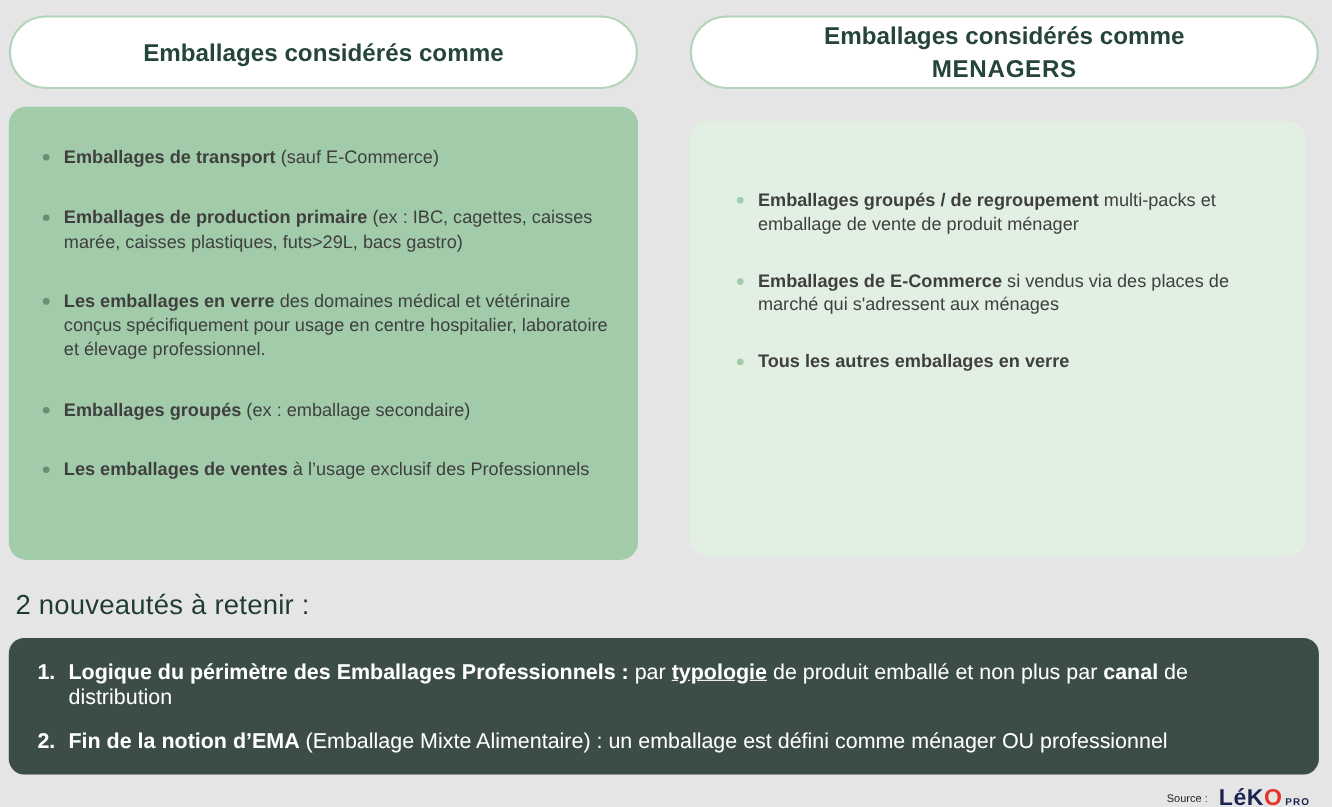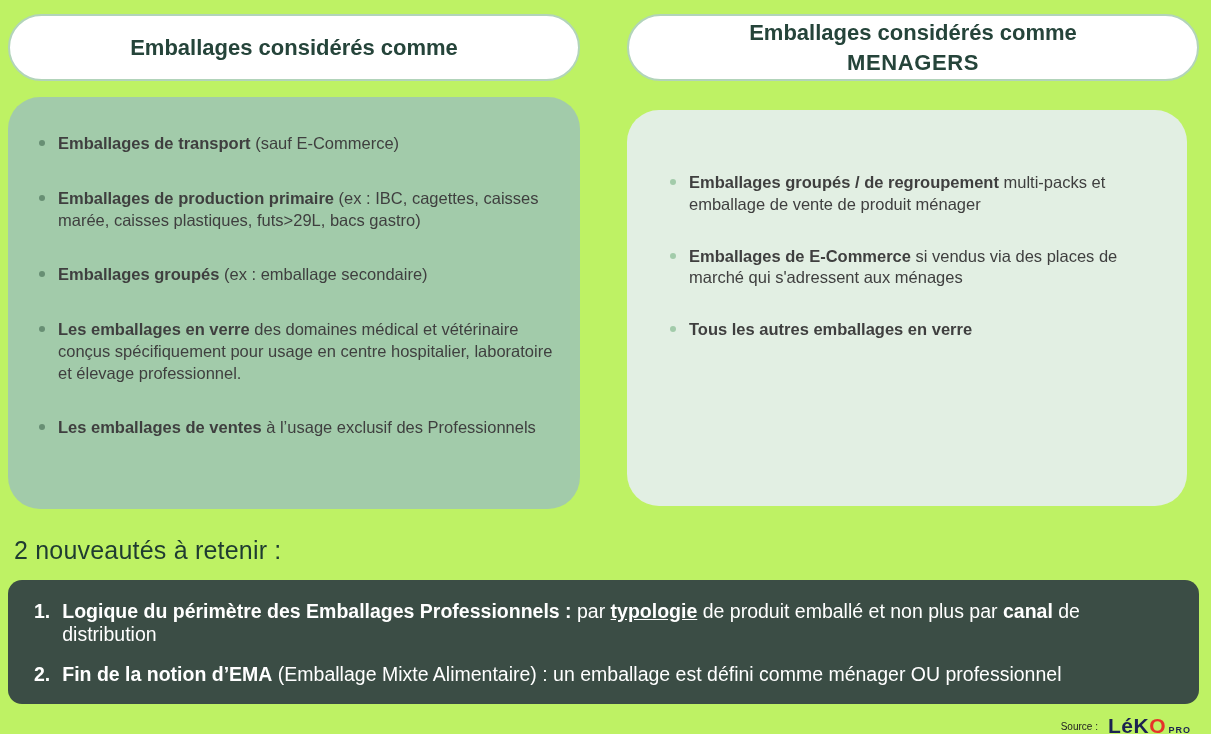--- a/index.html
+++ b/index.html
@@ -1,32 +1,32 @@
 <!DOCTYPE html>
 <html><head>
 <meta charset="utf-8">
 <style>
   * { margin:0; padding:0; box-sizing:border-box; }
   body { background:#ffffff; font-family:"Liberation Sans", sans-serif; }
   .page {
-    width:1211px; height:734px; background:#bef264; position:relative;
+    width:1211px; height:734px; background:#e5e5e5; position:relative;
     padding:14px 12px 0 8px; overflow:hidden;
   }
   .columns { display:flex; gap:47px; }
   .col { flex:1; min-width:0; }
 
   .pill {
     height:67px; background:#ffffff; border:2px solid #b2d4ba; border-radius:40px;
     display:flex; flex-direction:column; align-items:center; justify-content:center;
     color:#25443a; font-weight:bold; font-size:22px; line-height:1.32; text-align:center;
   }
   .pill-line2 { letter-spacing:0.6px; }
 
   .panel {
-    border-radius:32px; color:#3f3f3f; font-size:16.5px; line-height:1.32;
+    border-radius:16px; color:#3f3f3f; font-size:16.5px; line-height:1.32;
   }
   .panel-left {
     background:#a2cbaa; min-height:412px; margin-top:16px;
     padding:36px 26px 28px 30px;
   }
   .panel-right {
     background:#e2efe3; min-height:396px; margin-top:29px; margin-right:12px;
     padding:62px 38px 30px 42px;
   }
   .panel ul { list-style:none; }
@@ -75,22 +75,22 @@
   <div class="columns">
 
     <div class="col">
       <div class="pill">
         <div class="pill-line1">Emballages considérés comme</div>
       </div>
       <div class="panel panel-left">
         <ul>
           <li><span class="b">Emballages de transport</span><span> (sauf E-Commerce)</span></li>
           <li><span class="b">Emballages de production primaire</span><span> (ex : IBC, cagettes, caisses marée, caisses plastiques, futs&gt;29L, bacs gastro)</span></li>
+          <li><span class="b">Les emballages en verre</span><span> des domaines médical et vétérinaire conçus spécifiquement pour usage en centre hospitalier, laboratoire et élevage professionnel.</span></li>
           <li><span class="b">Emballages groupés</span><span> (ex : emballage secondaire)</span></li>
-          <li><span class="b">Les emballages en verre</span><span> des domaines médical et vétérinaire conçus spécifiquement pour usage en centre hospitalier, laboratoire et élevage professionnel.</span></li>
           <li><span class="b">Les emballages de ventes</span><span> à l’usage exclusif des Professionnels</span></li>
         </ul>
       </div>
     </div>
 
     <div class="col">
       <div class="pill">
         <div class="pill-line1">Emballages considérés comme</div>
         <div class="pill-line2">MENAGERS</div>
       </div>

